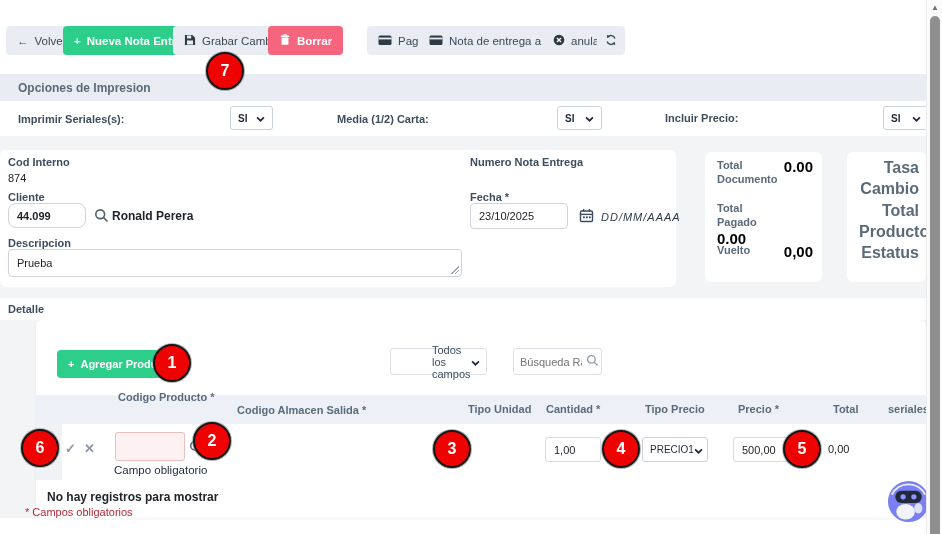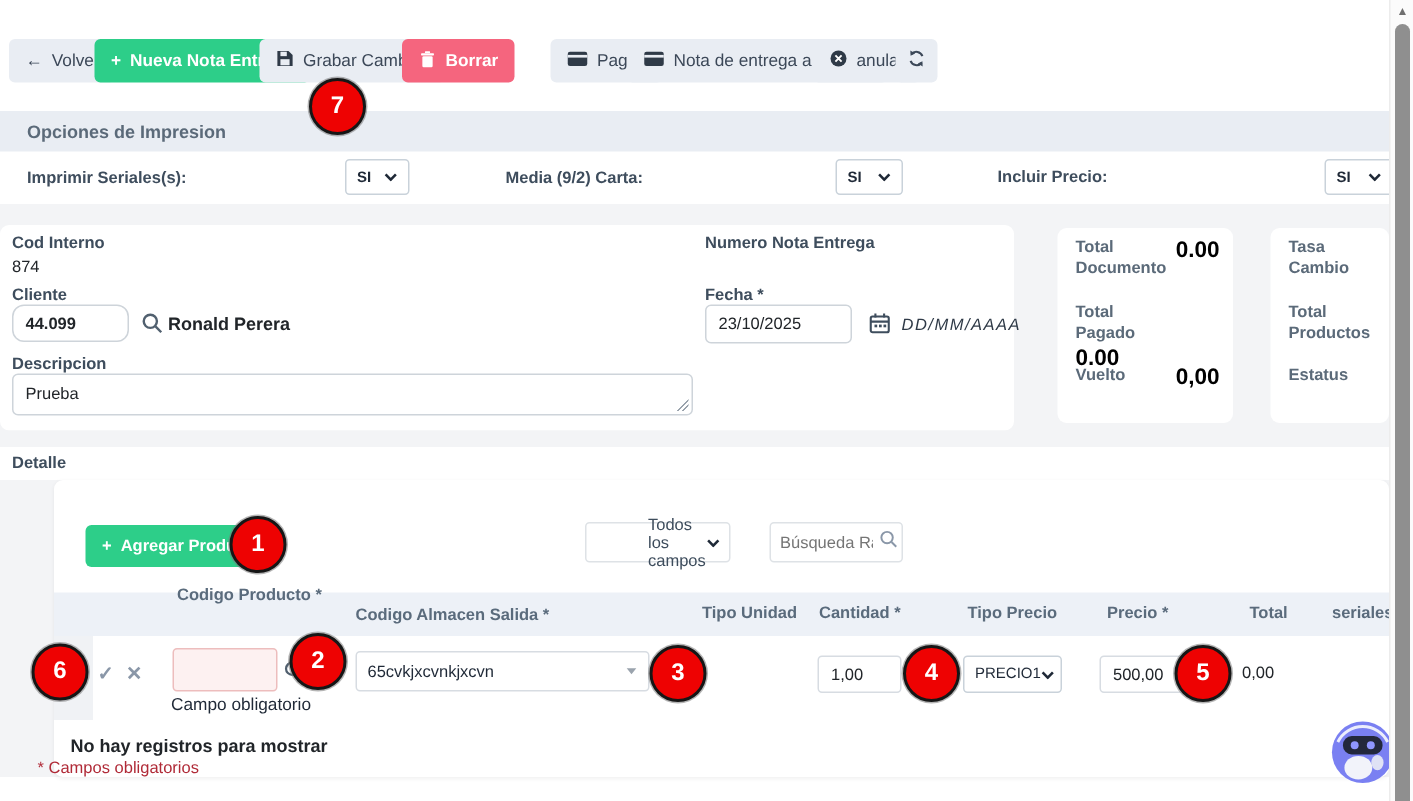--- a/index.html
+++ b/index.html
@@ -29,21 +29,21 @@
          font-size:11px; color:#212529; padding:0 8px; font-family:"Liberation Sans",sans-serif; }
   .sel { position:absolute; border:1px solid #c9d2da; border-radius:3px; background:#fff;
          display:flex; align-items:center; justify-content:space-between; padding:0 7px;
          font-size:11px; color:#1f2937; cursor:pointer; }
   .sel .txt { font-weight:bold; }
 
   
   .tot-row { position:absolute; left:12px; width:96px; display:flex; justify-content:space-between; }
   .tot-lbl { font-size:11px; font-weight:bold; color:#5b6a79; width:52px; line-height:1.3; }
   .tot-val { font-size:15px; font-weight:bold; color:#000; }
-  .side-lbl { position:absolute; left:12px; font-size:11px; font-weight:bold; color:#5b6a79; width:60px; line-height:1.3; }
+  .side-lbl { position:absolute; left:12px; font-size:16px; font-weight:bold; color:#5b6a79; width:60px; line-height:1.3;text-align:right; }
 
   
   .grid-head { position:absolute; background:#edf1f7; }
   .col { position:absolute; font-size:11px; font-weight:bold; color:#5a6b7c; white-space:nowrap; }
 
   .ann { position:absolute; width:38px; height:38px; border-radius:50%; background:#ee0202;
          border:2px solid #161616; box-shadow:0 0 0 1px rgba(120,120,120,.55);
          color:#fff; font-weight:bold; font-size:16px; display:flex; align-items:center;
          justify-content:center; z-index:30; }
 
@@ -130,21 +130,21 @@
   </div>
 
   <span class="lbl" style="left:18px; top:113px;">Imprimir Seriales(s):</span>
   <div class="sel" style="left:230px; top:106px; width:43px; height:24px;">
     <span class="txt" style="font-size:10px;">SI</span>
     <span><svg width="9" height="6" viewBox="0 0 10 7">
           <polyline points="1,1.5 5,5.5 9,1.5" fill="none" stroke="#1f2937" stroke-width="2"></polyline>
         </svg></span>
   </div>
 
-  <span class="lbl" style="left:337px; top:113px;">Media (9/2) Carta:</span>
+  <span class="lbl" style="left:337px; top:113px;">Media (1/2) Carta:</span>
   <div class="sel" style="left:557px; top:106px; width:45px; height:24px;">
     <span class="txt" style="font-size:10px;">SI</span>
     <span><svg width="9" height="6" viewBox="0 0 10 7">
           <polyline points="1,1.5 5,5.5 9,1.5" fill="none" stroke="#1f2937" stroke-width="2"></polyline>
         </svg></span>
   </div>
 
   <span class="lbl" style="left:665px; top:112px;">Incluir Precio:</span>
   <div class="sel" style="left:883px; top:106px; width:46px; height:24px;">
     <span class="txt" style="font-size:10px;">SI</span>
@@ -246,24 +246,20 @@
   <span class="icon-act" style="left:65px; top:441px;">✓</span>
   <span class="icon-act" style="left:84px; top:441px;">✕</span>
 
   <div class="err-inp" style="left:115px; top:432px; width:70px; height:29px;"></div>
   <span class="val" style="left:114px; top:464px; font-size:11.5px; color:#1f2937;">Campo obligatorio</span>
   <span class="abs" style="left:189px; top:440px;"><svg width="14" height="14" viewBox="0 0 14 14">
         <circle cx="5.8" cy="5.8" r="4.1" fill="none" stroke="#51606f" stroke-width="1.5"></circle>
         <line x1="9" y1="9" x2="12.6" y2="12.6" stroke="#51606f" stroke-width="1.5"></line>
       </svg></span>
 
-  <div class="sel" style="left:237px; top:434px; width:196px; height:27px; border-color:#d7dce2;">
-    <span style="font-weight:normal;">65cvkjxcvnkjxcvn</span>
-    <span class="caret-sm" style="border-top-color:#9aa3ad; transform:scale(.8);"></span>
-  </div>
 
   <input class="inp" style="left: 545px; top: 437px; width: 56px; height: 25px; border-color: rgb(215, 220, 226); border-radius: 3px;" value="1,00">
 
   <div class="sel" style="left:642px; top:437px; width:66px; height:25px;">
     <span class="txt" style="font-size:10px; font-weight:normal;">PRECIO1</span>
     <span><svg width="9" height="6" viewBox="0 0 10 7">
           <polyline points="1,1.5 5,5.5 9,1.5" fill="none" stroke="#1f2937" stroke-width="2"></polyline>
         </svg></span>
   </div>
 

